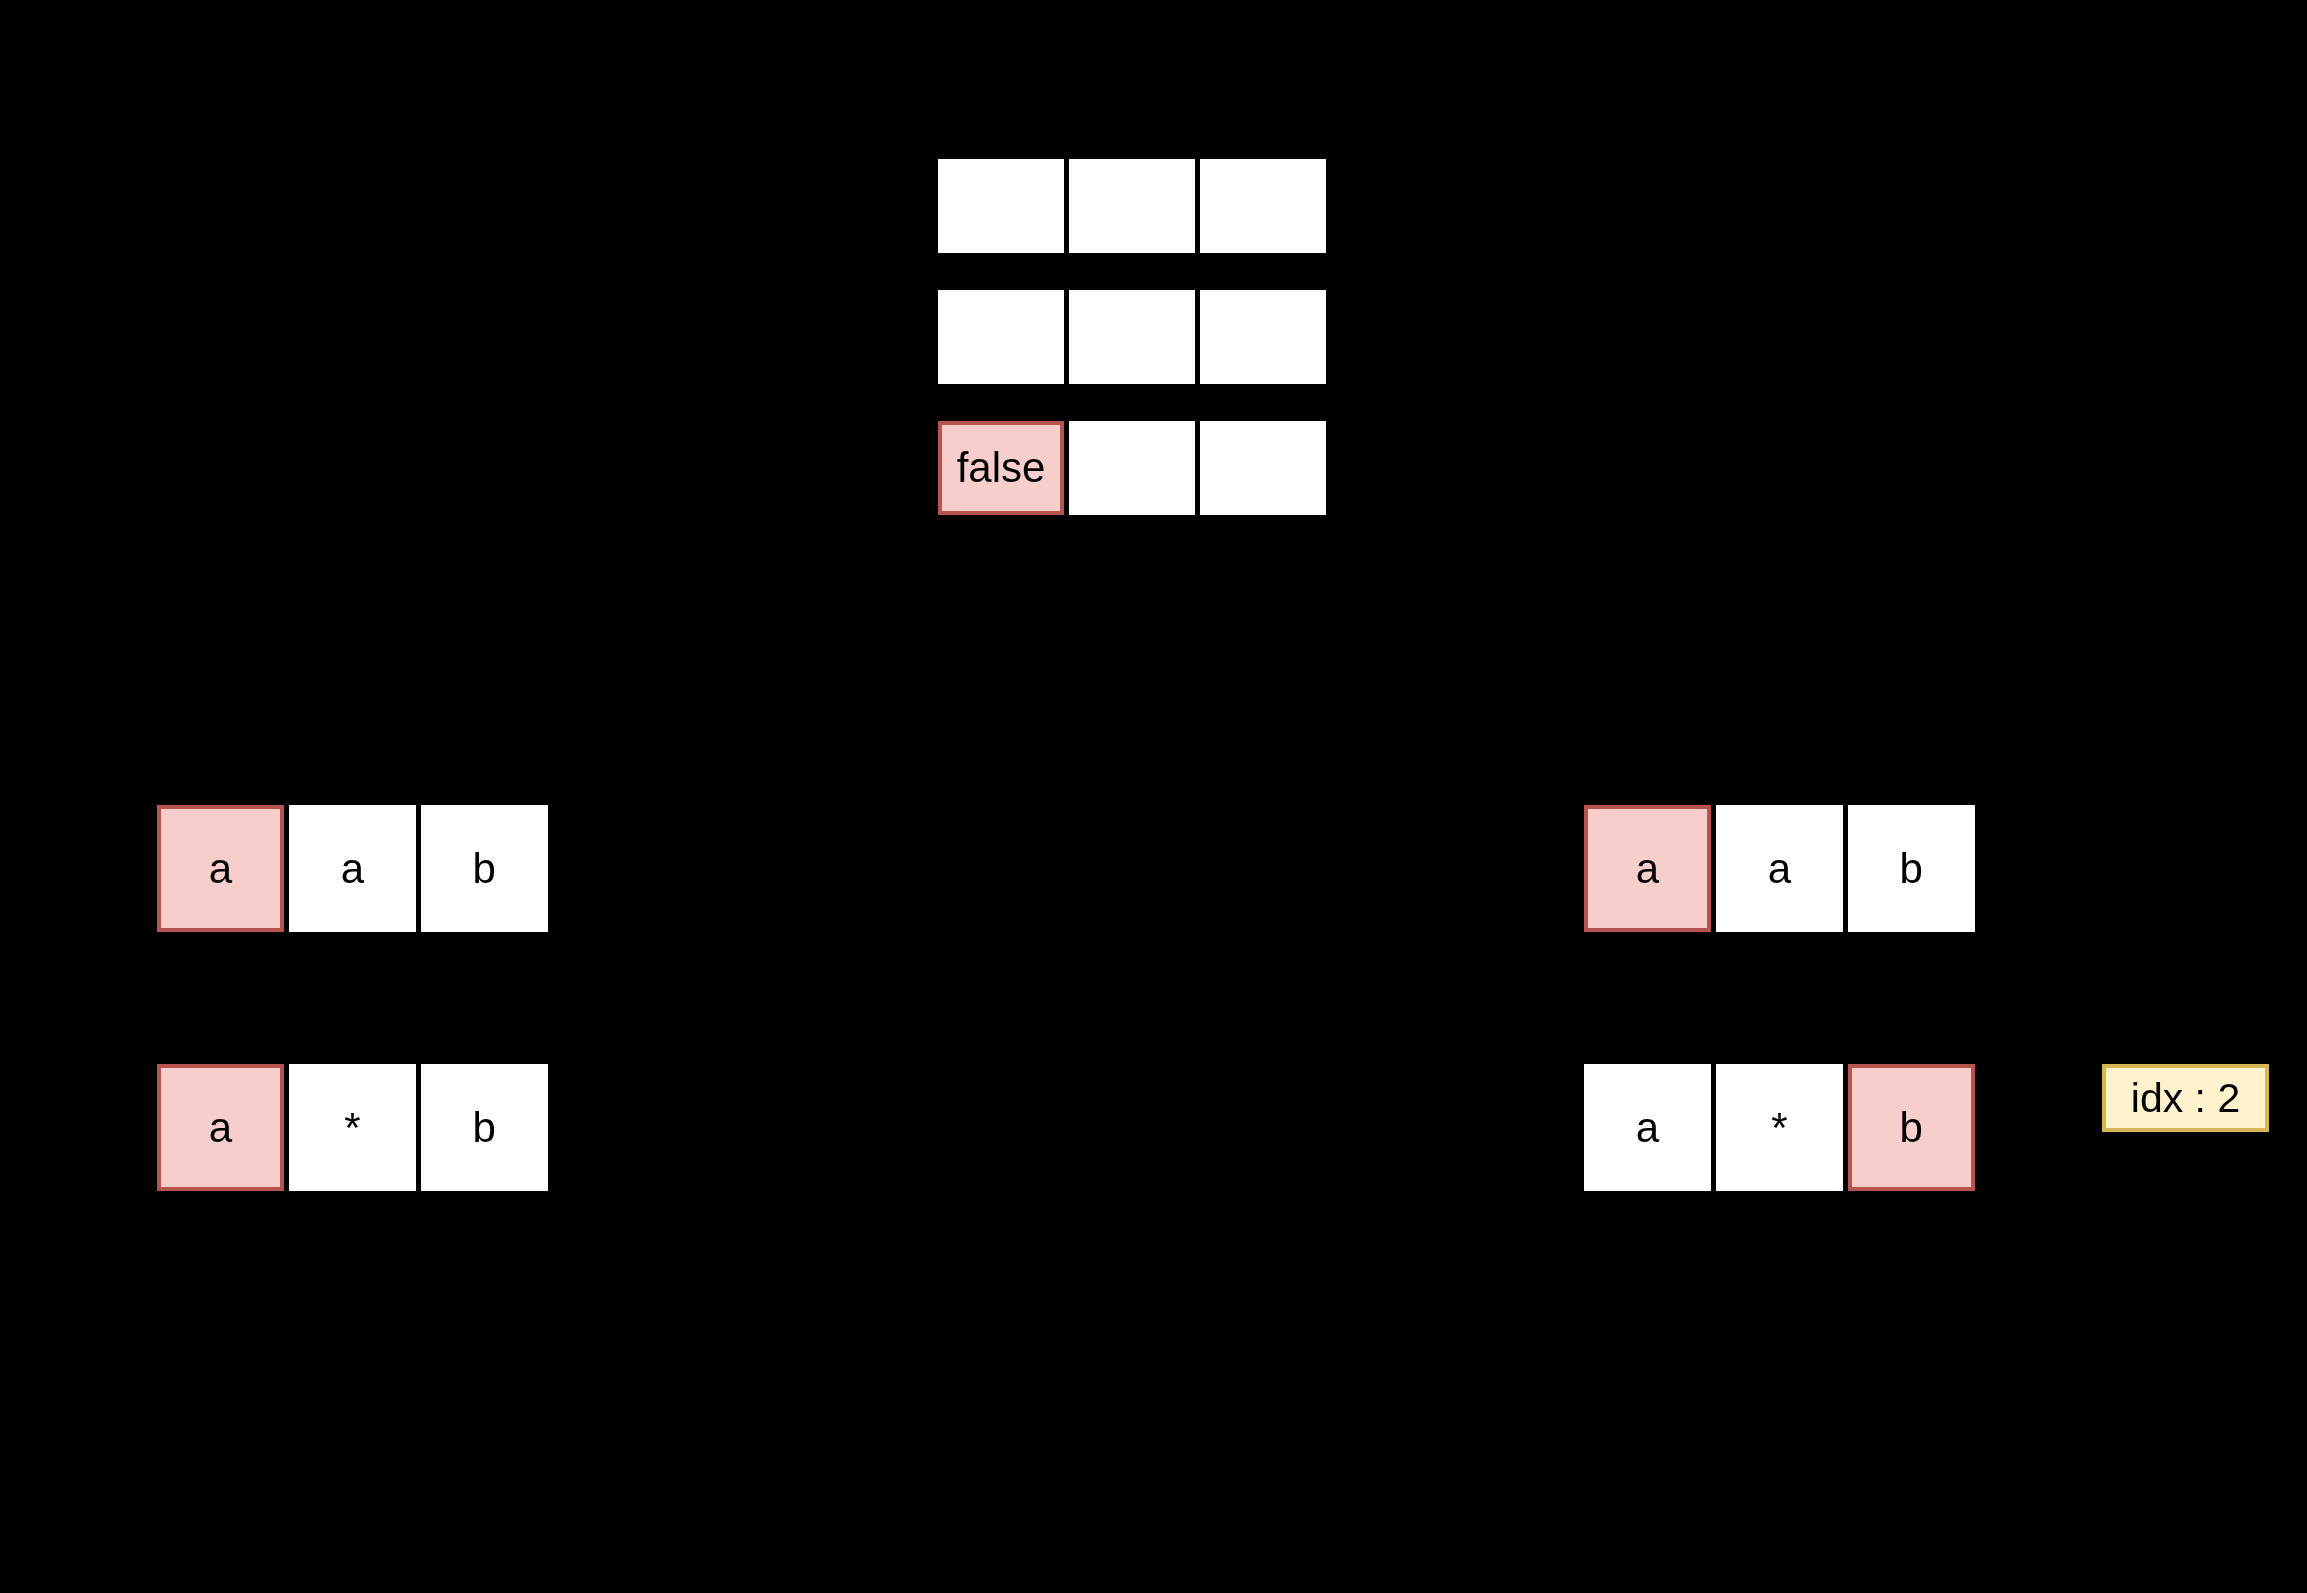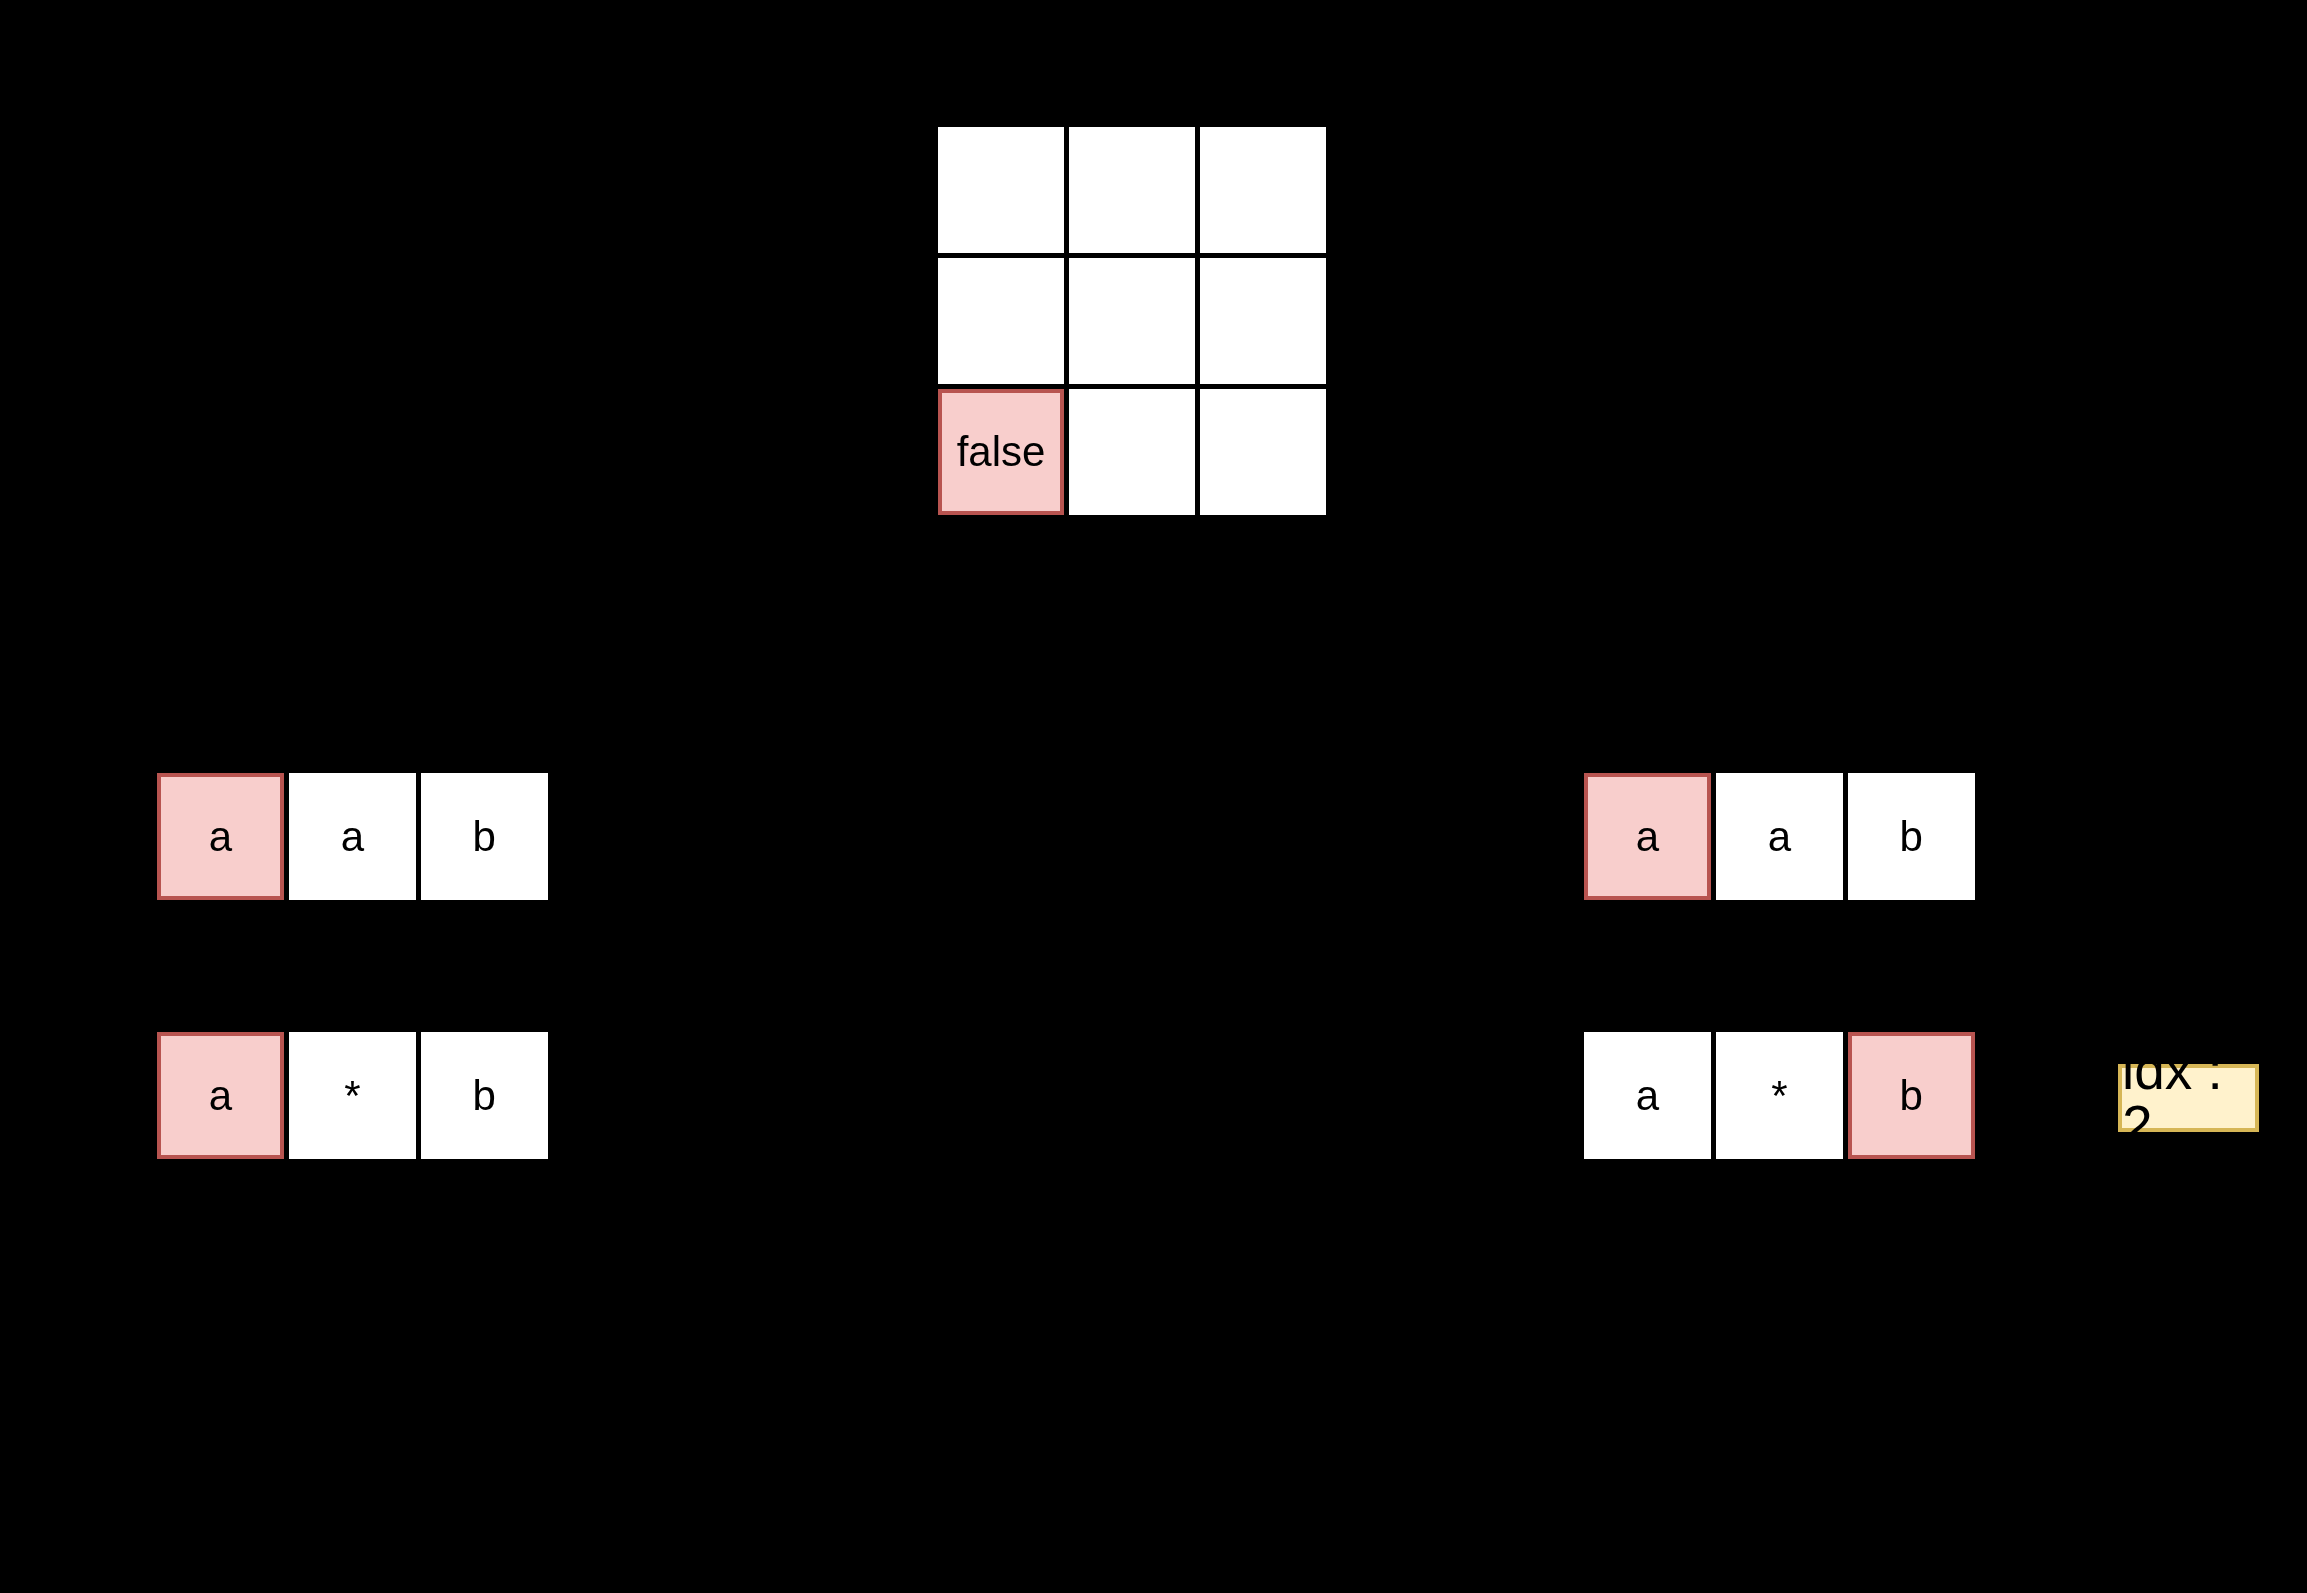--- a/index.html
+++ b/index.html
@@ -29,20 +29,21 @@
 
   .cell {
     background: var(--cell-fill, #FFFFFF);
     display: flex;
     align-items: center;
     justify-content: center;
     font-size: 42px;
     line-height: 1;
     color: var(--cell-text, #000000);
     box-sizing: border-box;
+    margin-top: 32px;
   }
 
   .cell.highlight {
     background: var(--highlight-fill, #F8CECC);
     border: 4.9px solid var(--highlight-border, #B85450);
   }
 
   
   .array {
     position: absolute;
@@ -56,32 +57,31 @@
   .array-left-top    { left: 157px;  top: 773px;  }
   .array-left-bottom { left: 157px;  top: 1032px; }
   .array-right-top   { left: 1584px; top: 773px;  }
   .array-right-bottom{ left: 1584px; top: 1032px; }
 
   
   .note {
     position: absolute;
     left: 2102px;
     top: 1064px;
-    width: 141px;
+    width: 167px;
     height: 68px;
     box-sizing: border-box;
     background: var(--note-fill, #FFF2CC);
     border: 4px solid var(--note-border, #D6B656);
     display: flex;
     align-items: center;
     justify-content: center;
-    font-size: 55px;
+    font-size: 41px;
     line-height: 1;
     color: var(--cell-text, #000000);
-    margin-left: 16px;
   }
 </style>
 </head>
 <body>
 
 <div class="dp-grid">
   <div class="cell"></div>
   <div class="cell"></div>
   <div class="cell"></div>
   <div class="cell"></div>

